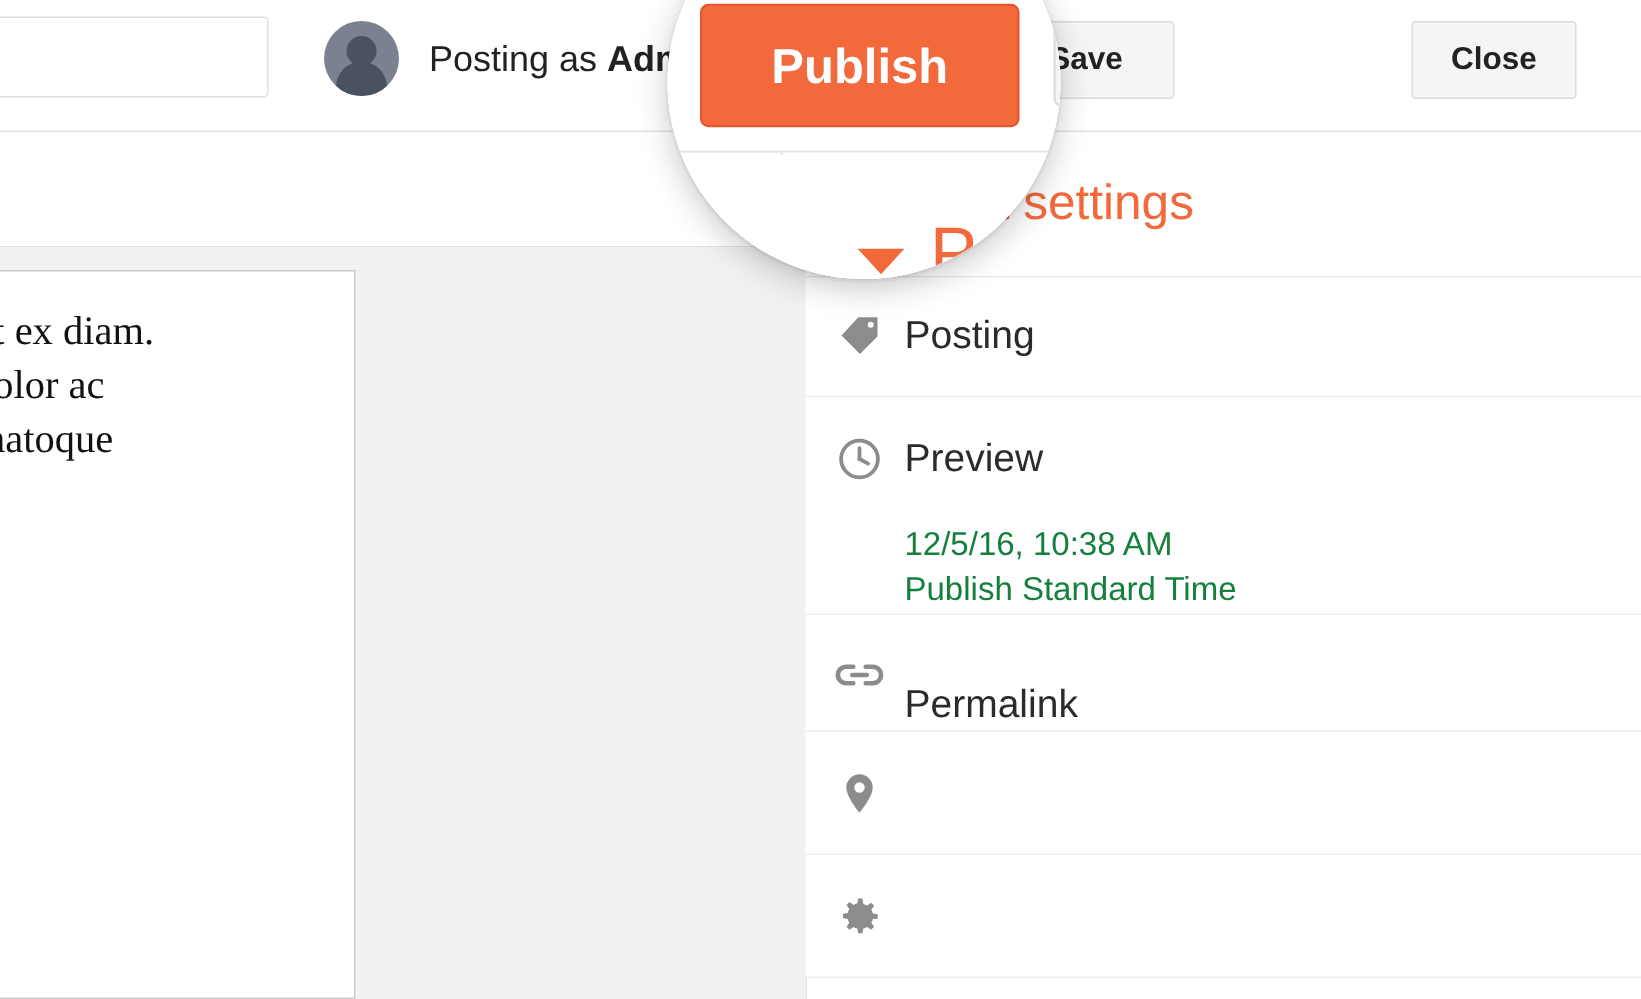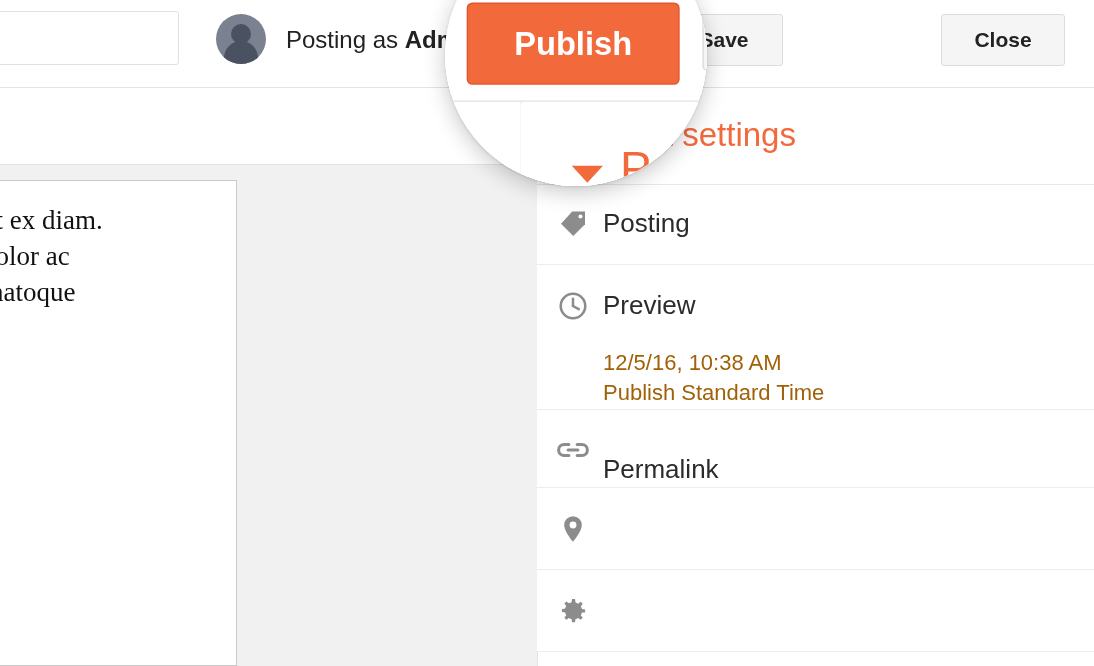--- a/index.html
+++ b/index.html
@@ -47,21 +47,21 @@
   }
   .btn-publish {
     position: absolute; left: 499px; top: 18px; width: 150px; height: 58px;
     background: #f2693c; border: 1px solid #e1562b; border-radius: 4px;
     color: #fff; font-size: 23px; font-weight: 700;
     display: flex; align-items: center; justify-content: center;
     font-family: "Liberation Sans", sans-serif;
   }
   .btn-save    { left: 665px; width: 118px; }
   .btn-preview { left: 795px; width: 134px; }
-  .btn-close   { left: 941px; width: 124px; }
+  .btn-close   { left: 941px; width: 110px; }
 
   
   .toolbar { position: absolute; left: 0; top: 88px; width: 1094px; height: 77px; background: #fff; }
   .toolbar-rule { position: absolute; left: 0; top: 164px; width: 1094px; height: 1px; background: #e3e3e3; }
   .tb-icon { position: absolute; top: 108px; }
 
   .tbsep { position: absolute; left: 288px; top: 108px; width: 1px; height: 34px; background: #cfcfcf; }
 
   
   .editor-gray {
@@ -98,21 +98,21 @@
   }
 
   .prow { position: absolute; left: 537px; width: 557px; background: #fff; }
   .prow-rule { position: absolute; left: 537px; width: 557px; height: 1px; background: #ededed; }
   .prow-icon { position: absolute; left: 557px; width: 32px; height: 32px; }
   .prow-label {
     position: absolute; left: 603px; height: 34px; line-height: 34px;
     font-size: 26px; color: #2b2b2b; white-space: nowrap;
   }
   .prow-sub {
-    position: absolute; left: 603px; font-size: 22px; line-height: 31px; color: #a16207; white-space: nowrap;
+    position: absolute; left: 603px; font-size: 22px; line-height: 31px; color: #15803d; white-space: nowrap;
   }
 
   
   .lens {
     position: absolute;
     left: 446px; top: -76px; width: 261px; height: 261px;
     border-radius: 50%;
     overflow: hidden;
     background: #fff;
     box-shadow: 0 6px 22px rgba(0,0,0,0.22), 0 1px 3px rgba(0,0,0,0.12);

